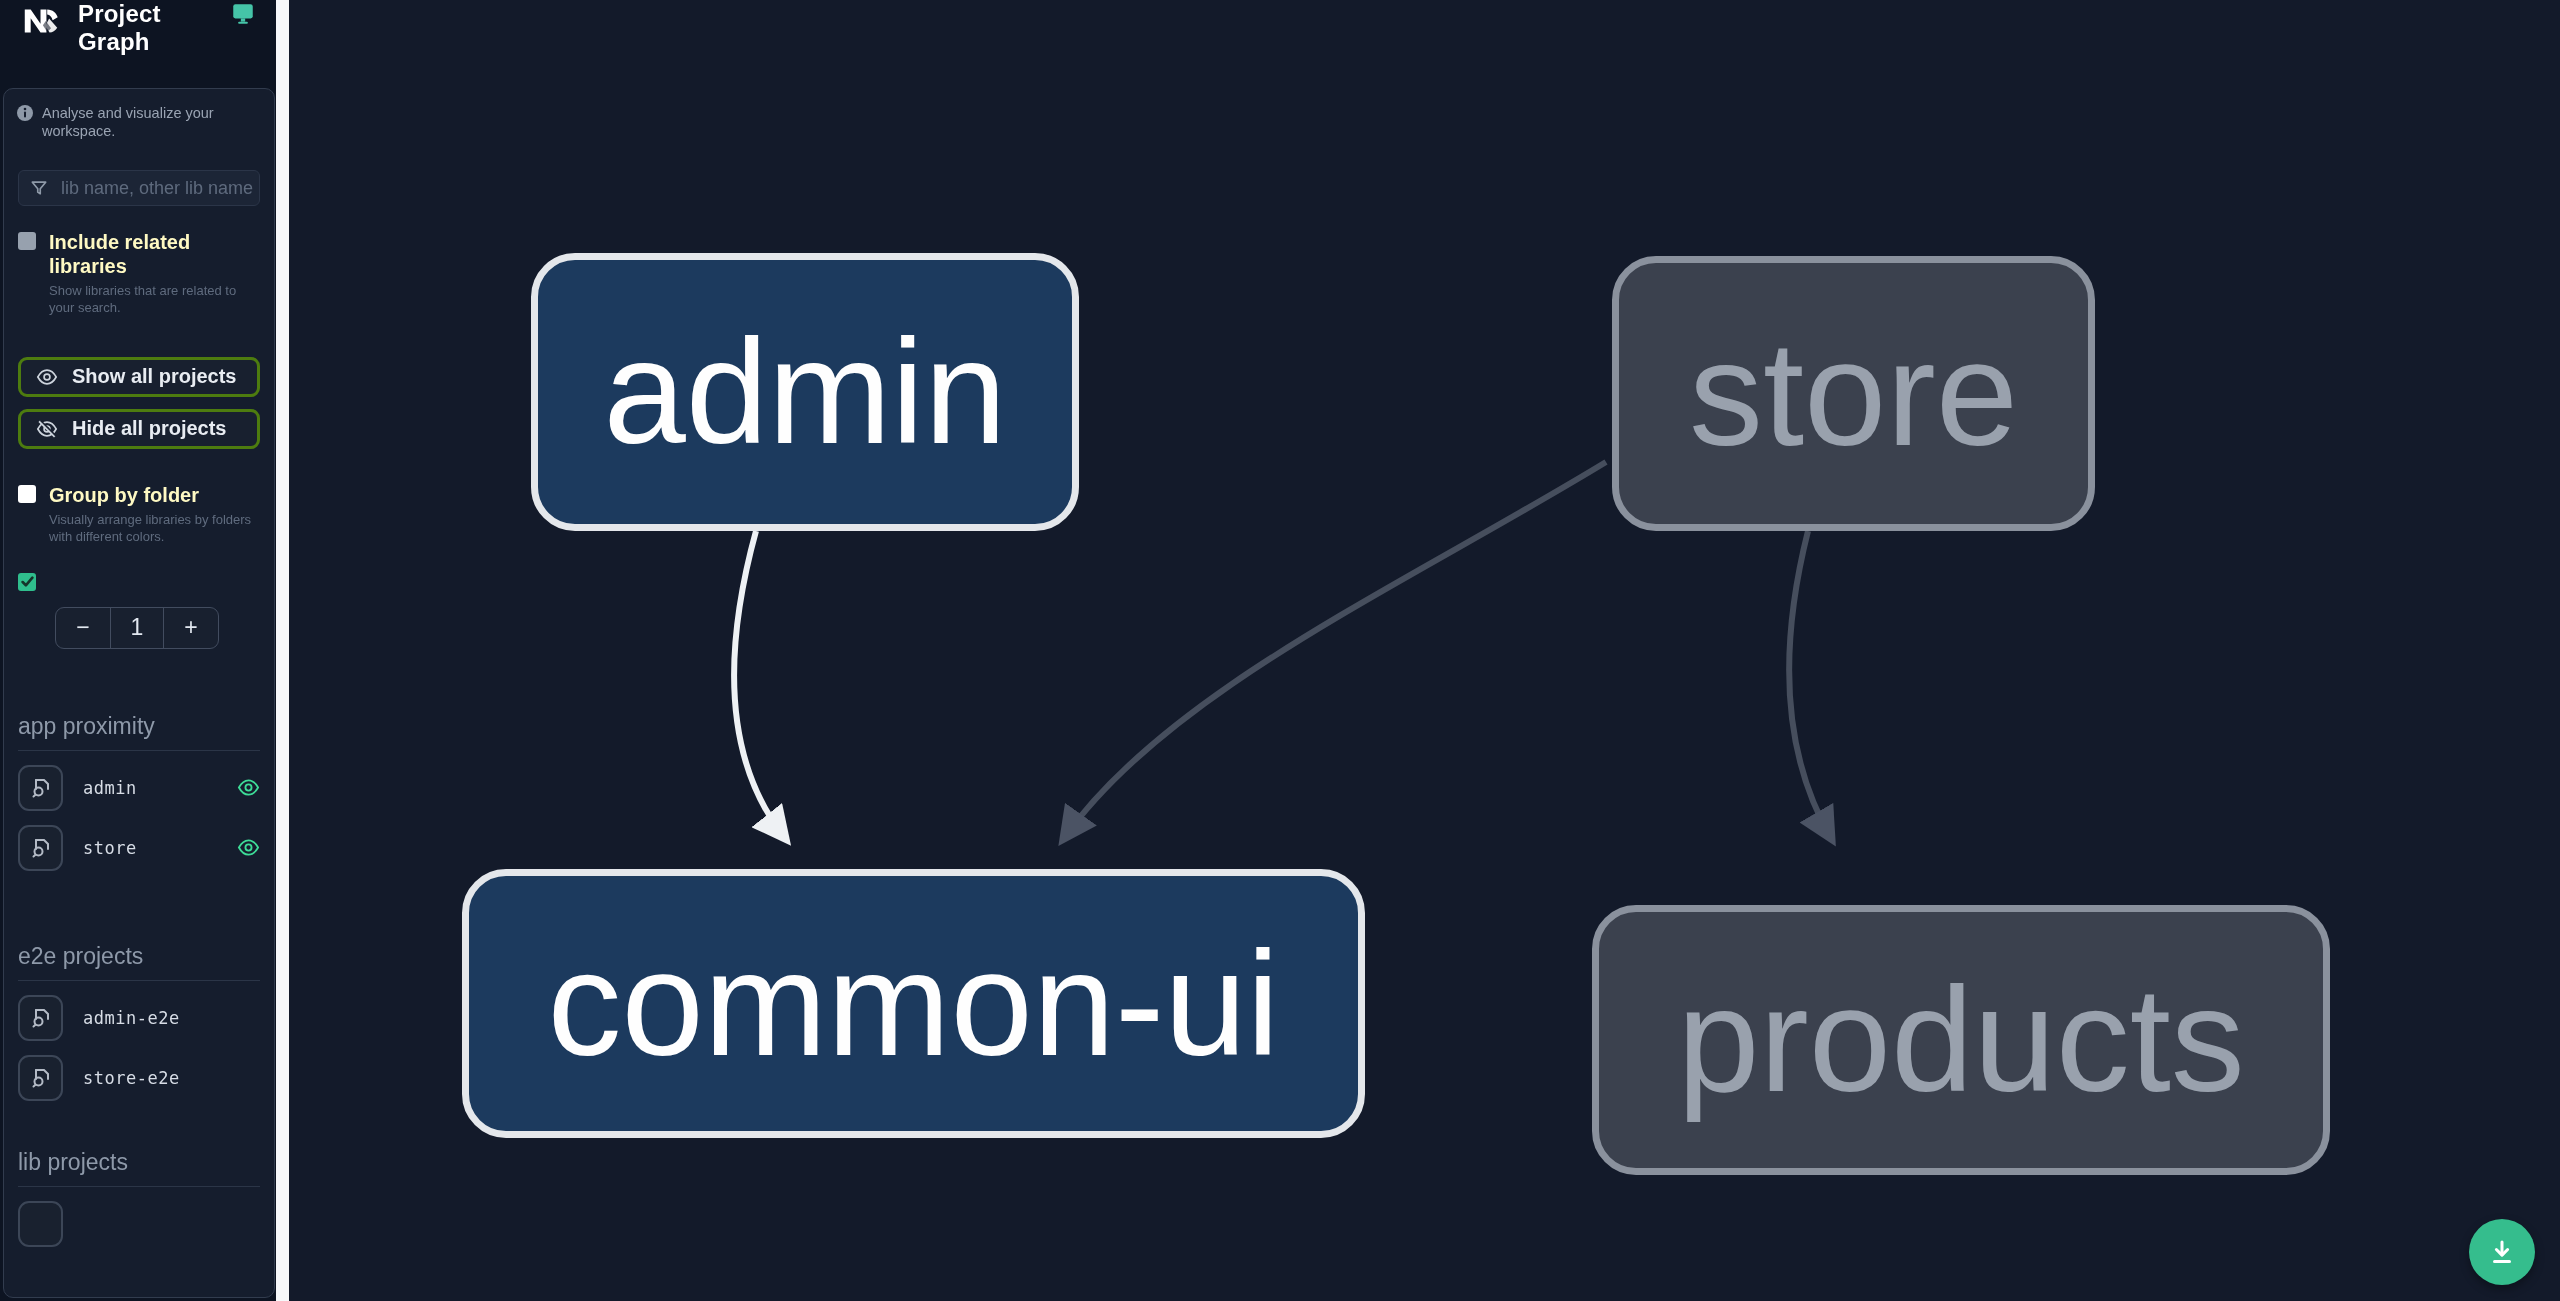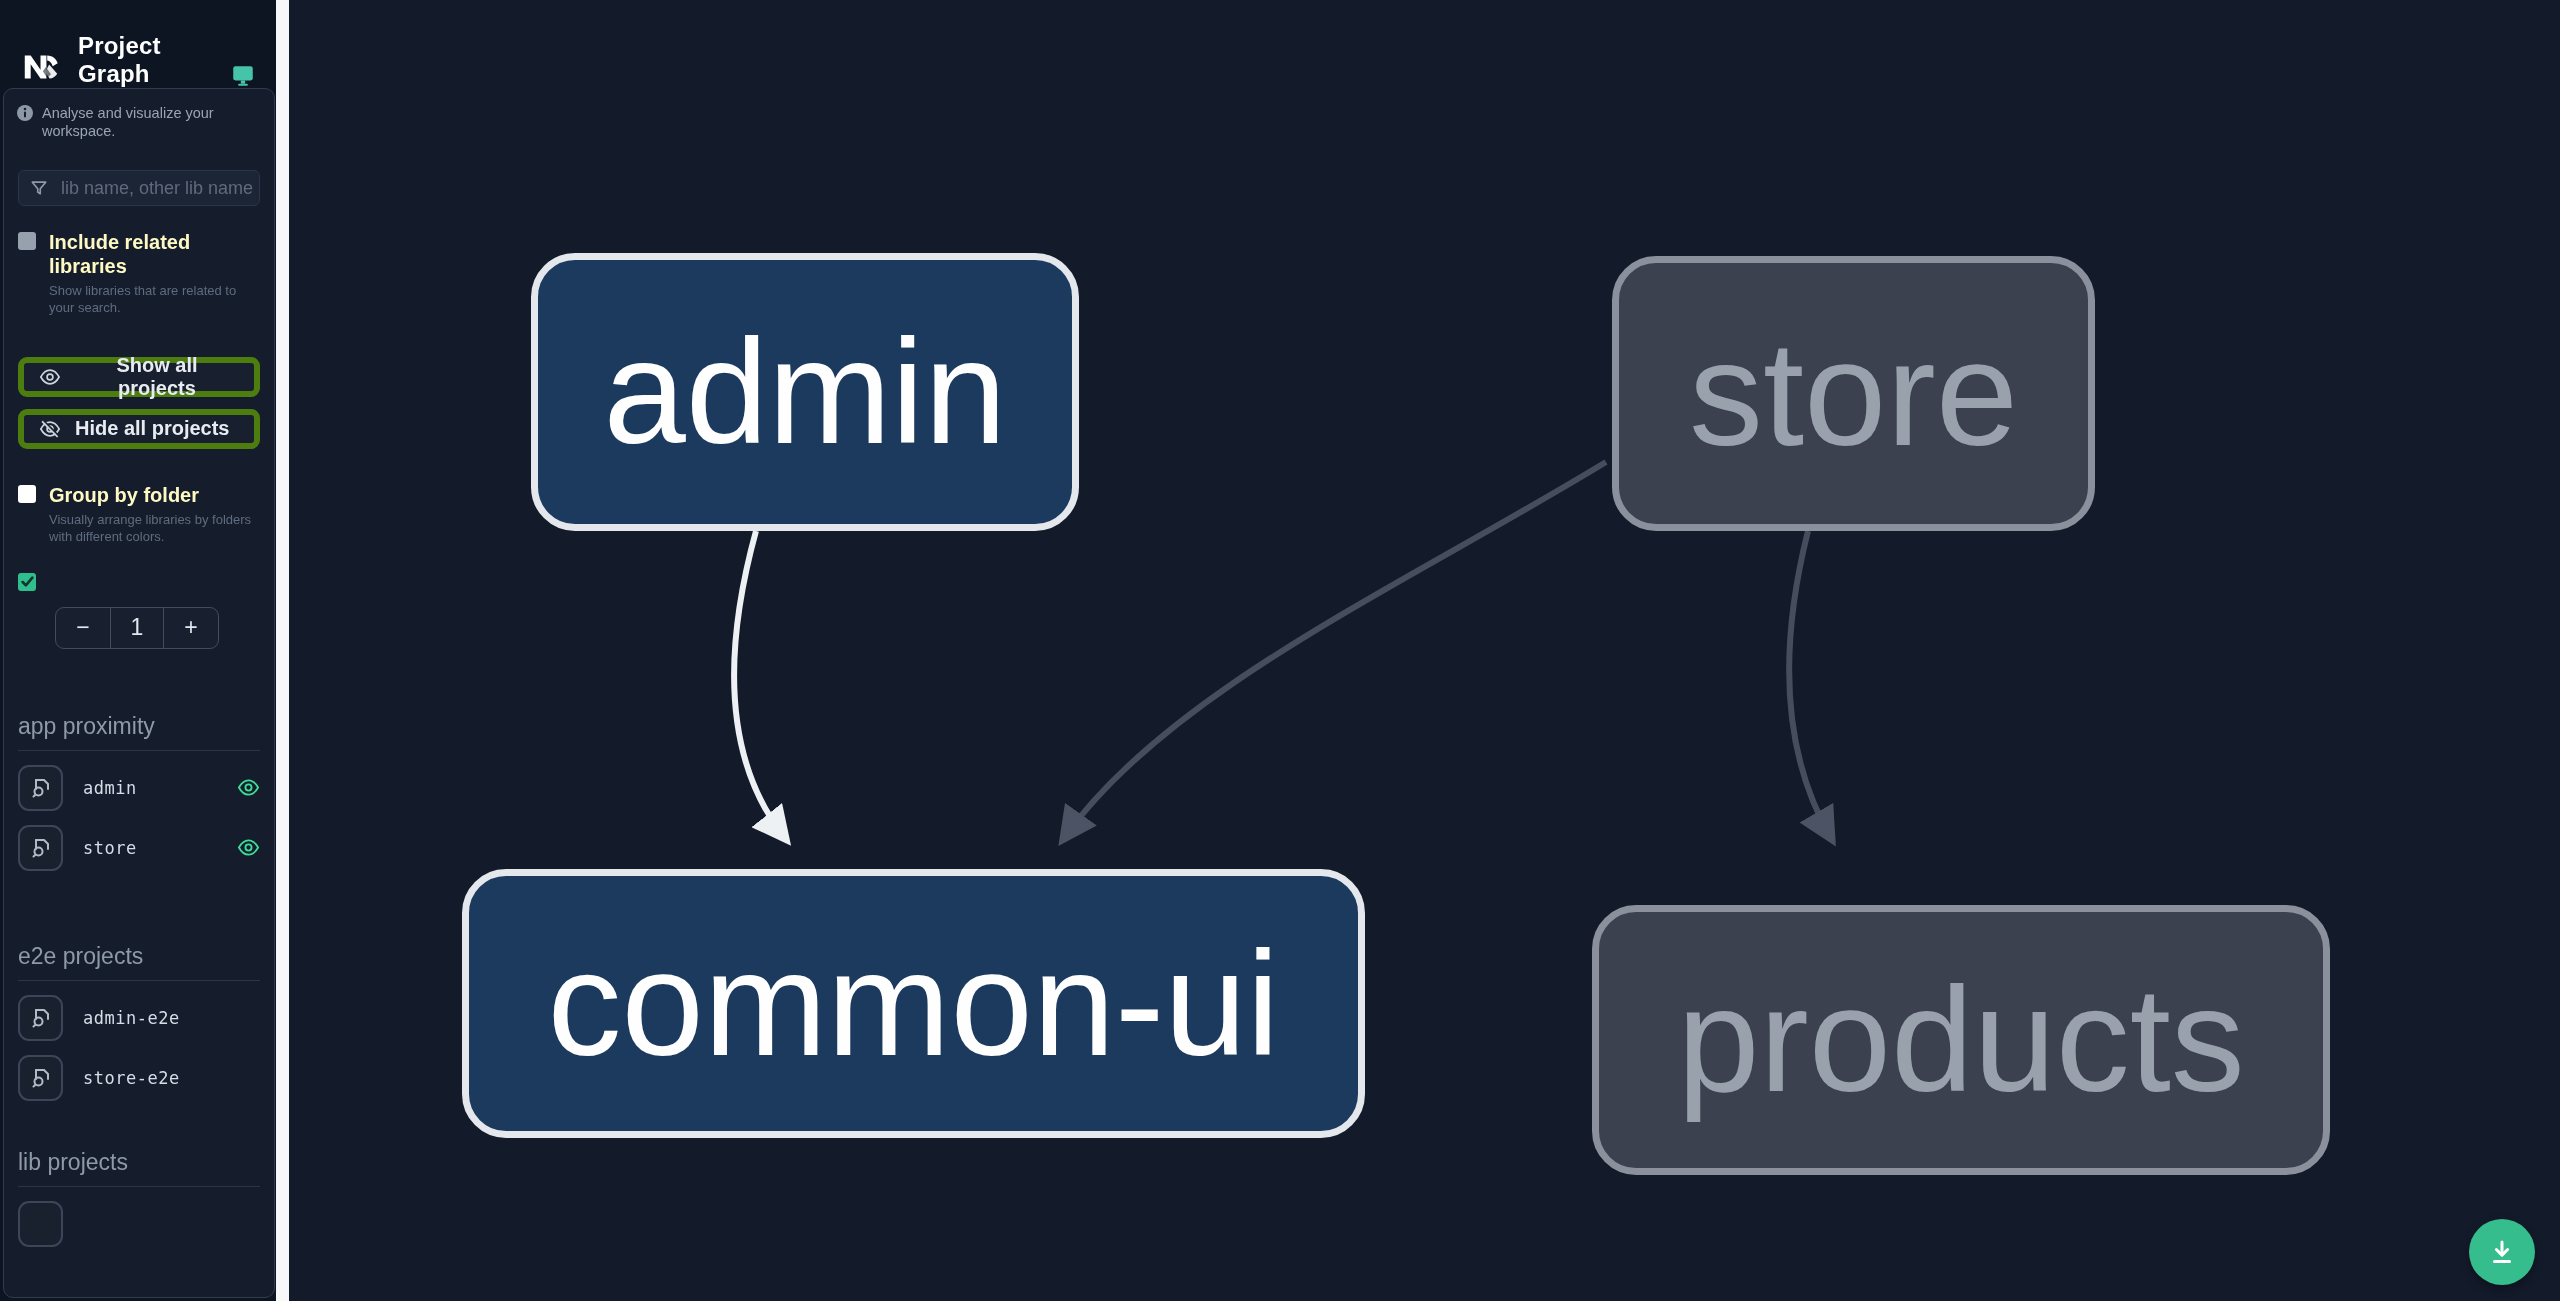--- a/index.html
+++ b/index.html
@@ -3,21 +3,21 @@
 <meta charset="utf-8">
 <style>
   * { box-sizing: border-box; margin: 0; padding: 0; }
   html,body { width:2560px; height:1301px; overflow:hidden; }
   body { background:#0d1422; font-family:"Liberation Sans", sans-serif; position:relative; }
 
   .app { display:flex; height:100%; }
 
   
   .sidebar { width:276px; flex:none; position:relative; background:#0d1422; }
-  .side-header { height:88px; display:flex; align-items:flex-end; padding:0 20px; gap:16px; }
+  .side-header { height:88px; display:flex; align-items:flex-start; padding:0 20px; gap:16px; }
   .logo { width:42px; height:42px; flex:none; }
   .side-title { color:#ffffff; font-weight:700; font-size:24px; letter-spacing:.2px; flex:1; }
   .monitor-icon { width:26px; height:26px; flex:none; cursor:pointer; }
 
   .side-panel { position:absolute; top:88px; left:3px; right:1px; bottom:3px;
     background:#151d2d; border:1px solid #323c4e; border-radius:10px; overflow:hidden; }
 
   .tagline-row { display:flex; align-items:flex-start; gap:9px; padding:15px 13px 0 13px;
     color:#9aa4b3; font-size:14.5px; line-height:1.25; }
   .info-icon { flex:none; margin-top:1px; }
@@ -32,21 +32,21 @@
   .check-row { display:flex; align-items:flex-start; gap:13px; padding:0 14px; }
   .checkbox { width:18px; height:18px; border-radius:3px; flex:none; margin-top:2px;
     display:flex; align-items:center; justify-content:center; cursor:pointer; }
   .checkbox.gray  { background:#97a1ae; }
   .checkbox.white { background:#ffffff; }
   .checkbox.checked { background:#2fbe8d; }
   .check-label { color:#fef9c3; font-weight:700; font-size:20px; line-height:1.2; cursor:pointer; }
   .check-desc  { color:#5f6b7e; font-size:13px; line-height:1.32; margin-top:4px; }
 
   .side-btn { margin:0 14px; height:40px; display:flex; align-items:center; gap:14px;
-    border:6px solid #4d7c0f; border-radius:9px; background:#18202f; padding:0 15px;
+    border:3px solid #4d7c0f; border-radius:9px; background:#18202f; padding:0 15px;
     color:#e8ecf2; font-weight:700; font-size:20px; cursor:pointer; }
   .side-btn + .side-btn { margin-top:12px; }
 
   .stepper { margin:16px 0 0 51px; display:inline-flex; border:1px solid #424c5f;
     border-radius:9px; overflow:hidden; background:#18202f; }
   .stepper > div { width:54px; height:40px; display:flex; align-items:center; justify-content:center;
     color:#e2e8f0; font-size:23px; cursor:pointer; }
   .stepper .step-value { border-left:1px solid #424c5f; border-right:1px solid #424c5f; cursor:default; }
 
   .proj-section { padding:0 14px; }

